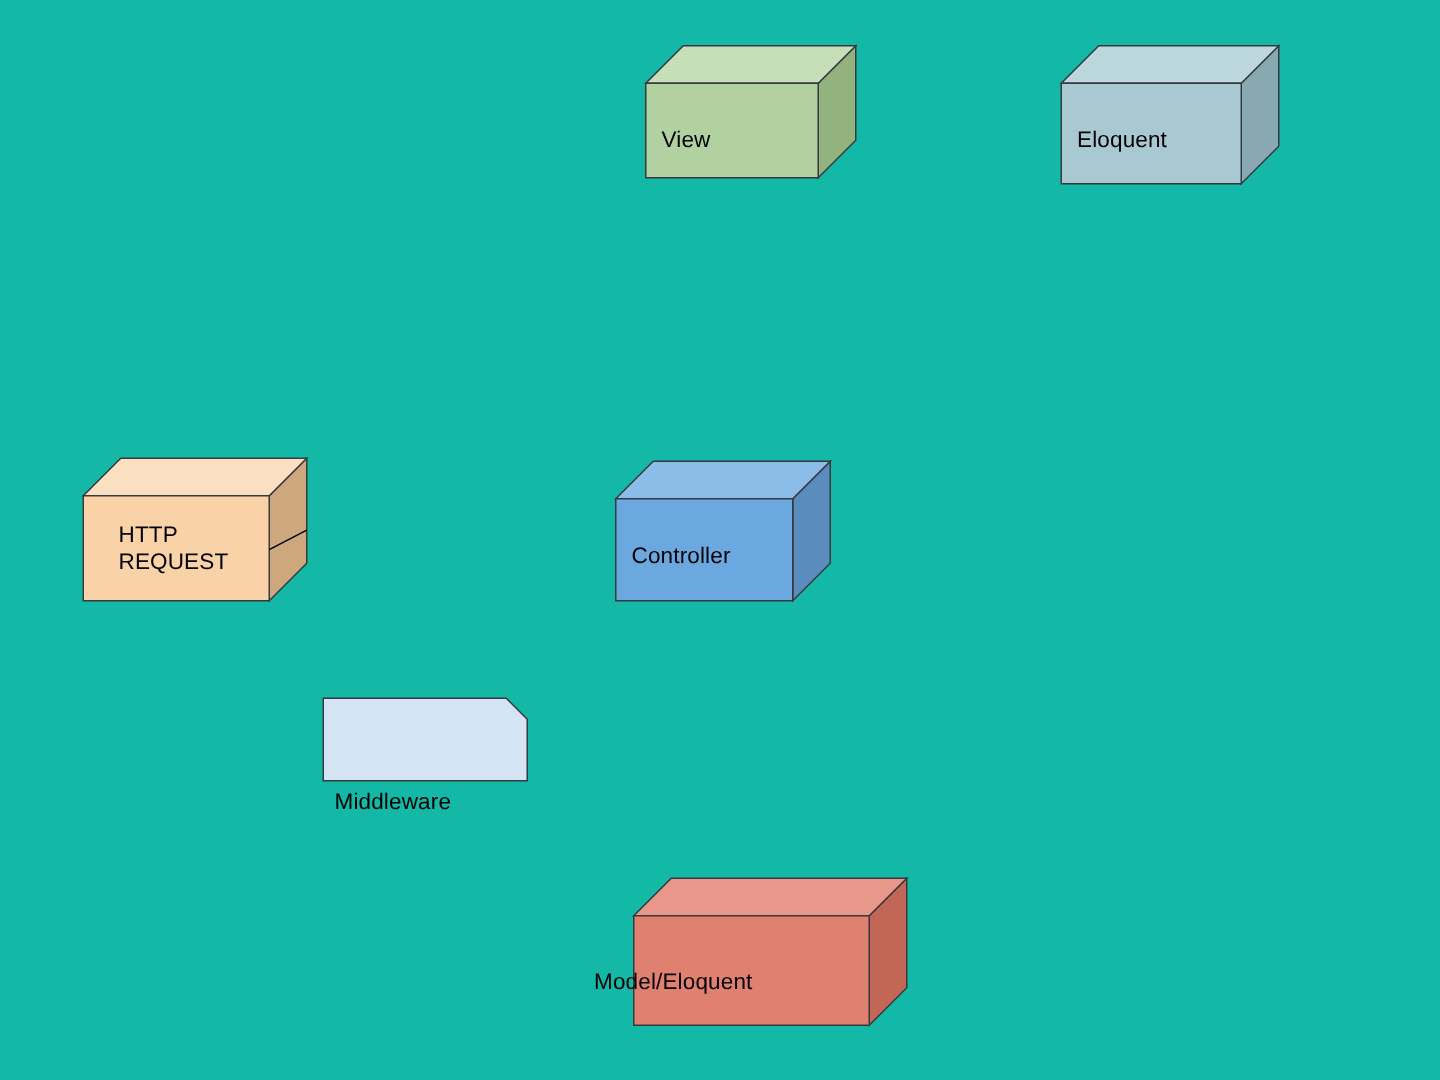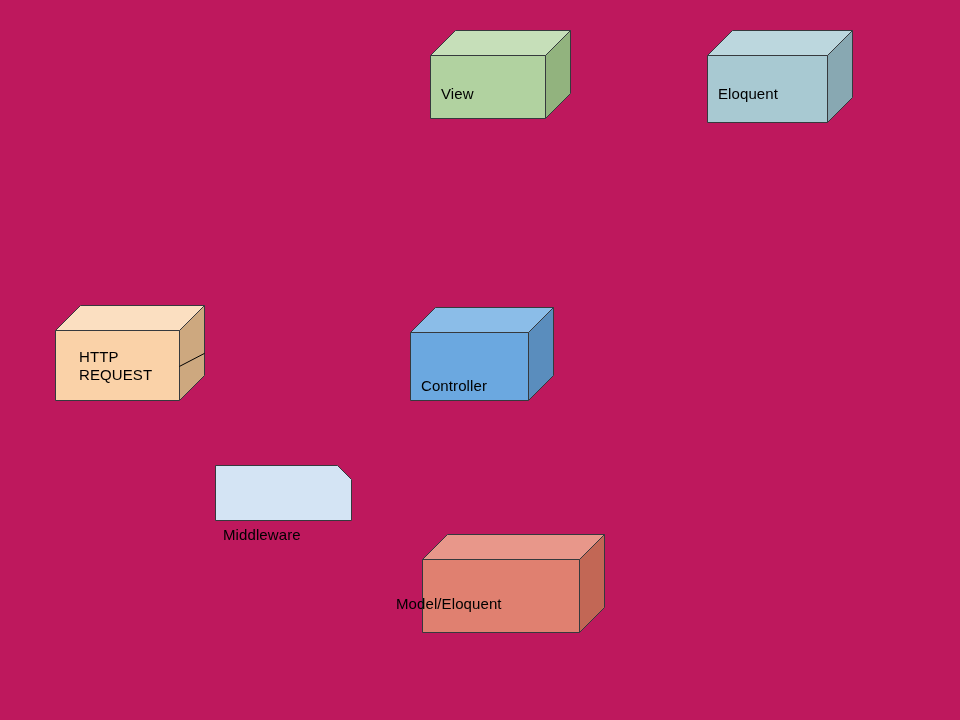--- a/index.html
+++ b/index.html
@@ -37,21 +37,21 @@
     font-size: 15px;
     line-height: 18px;
     white-space: pre;
     pointer-events: none;
     letter-spacing: 0.1px;
   }
 </style>
 </head>
 <body>
 
-<div id="canvas" style="background: #be185d;">
+<div id="canvas" style="background: #14b8a6;">
     <div class="node" style="left: 430px; top: 30px;">
       <svg width="142" height="90" viewBox="0 0 142 90">
         <polygon points="115.5,25.5 140.5,0.5 140.5,63.5 115.5,88.5" fill="#92b37e" stroke="#36393d" stroke-width="1" stroke-linejoin="miter"></polygon>
         <polygon points="0.5,25.5 25.5,0.5 140.5,0.5 115.5,25.5" fill="#c6dfb9" stroke="#36393d" stroke-width="1" stroke-linejoin="miter"></polygon>
         <polygon points="0.5,25.5 115.5,25.5 115.5,88.5 0.5,88.5" fill="#b1d2a0" stroke="#36393d" stroke-width="1" stroke-linejoin="miter"></polygon>
       </svg>
       <div class="node-label" style="left: 11px; top: 55px;">View</div>
     </div>
     <div class="node" style="left: 707px; top: 30px;">
       <svg width="147" height="94" viewBox="0 0 147 94">
@@ -70,29 +70,29 @@
       </svg>
       <div class="node-label" style="left: 24px; top: 43px;">HTTP
 REQUEST</div>
     </div>
     <div class="node" style="left: 410px; top: 307px;">
       <svg width="145" height="95" viewBox="0 0 145 95">
         <polygon points="118.5,25.5 143.5,0.5 143.5,68.5 118.5,93.5" fill="#5a8dbd" stroke="#36393d" stroke-width="1" stroke-linejoin="miter"></polygon>
         <polygon points="0.5,25.5 25.5,0.5 143.5,0.5 118.5,25.5" fill="#8bbde8" stroke="#36393d" stroke-width="1" stroke-linejoin="miter"></polygon>
         <polygon points="0.5,25.5 118.5,25.5 118.5,93.5 0.5,93.5" fill="#6ba8e0" stroke="#36393d" stroke-width="1" stroke-linejoin="miter"></polygon>
       </svg>
-      <div class="node-label" style="left: 11px; top: 55px; margin-top: 15px;">Controller</div>
+      <div class="node-label" style="left: 11px; top: 55px;">Controller</div>
     </div>
     <div class="node" style="left: 215px; top: 465px;">
       <svg width="138" height="57" viewBox="0 0 138 57">
         <polygon points="0.5,0.5 122.5,0.5 136.5,14.5 136.5,55.5 0.5,55.5" fill="#d4e4f4" stroke="#36393d" stroke-width="1" stroke-linejoin="miter"></polygon>
       </svg>
       <div class="node-label" style="left: 8px; top: 20px; margin-top: 41px;">Middleware</div>
     </div>
-    <div class="node" style="left: 388px; top: 534px; padding-left: 34px;">
+    <div class="node" style="left: 388px; top: 585px; padding-left: 34px;">
       <svg width="184" height="100" viewBox="0 0 184 100">
         <polygon points="157.5,25.5 182.5,0.5 182.5,73.5 157.5,98.5" fill="#c26755" stroke="#36393d" stroke-width="1" stroke-linejoin="miter"></polygon>
         <polygon points="0.5,25.5 25.5,0.5 182.5,0.5 157.5,25.5" fill="#e8978a" stroke="#36393d" stroke-width="1" stroke-linejoin="miter"></polygon>
         <polygon points="0.5,25.5 157.5,25.5 157.5,98.5 0.5,98.5" fill="#e08070" stroke="#36393d" stroke-width="1" stroke-linejoin="miter"></polygon>
       </svg>
       <div class="node-label" style="left: 8px; top: 61px;">Model/Eloquent</div>
     </div>
   </div>
 
 </body></html>

